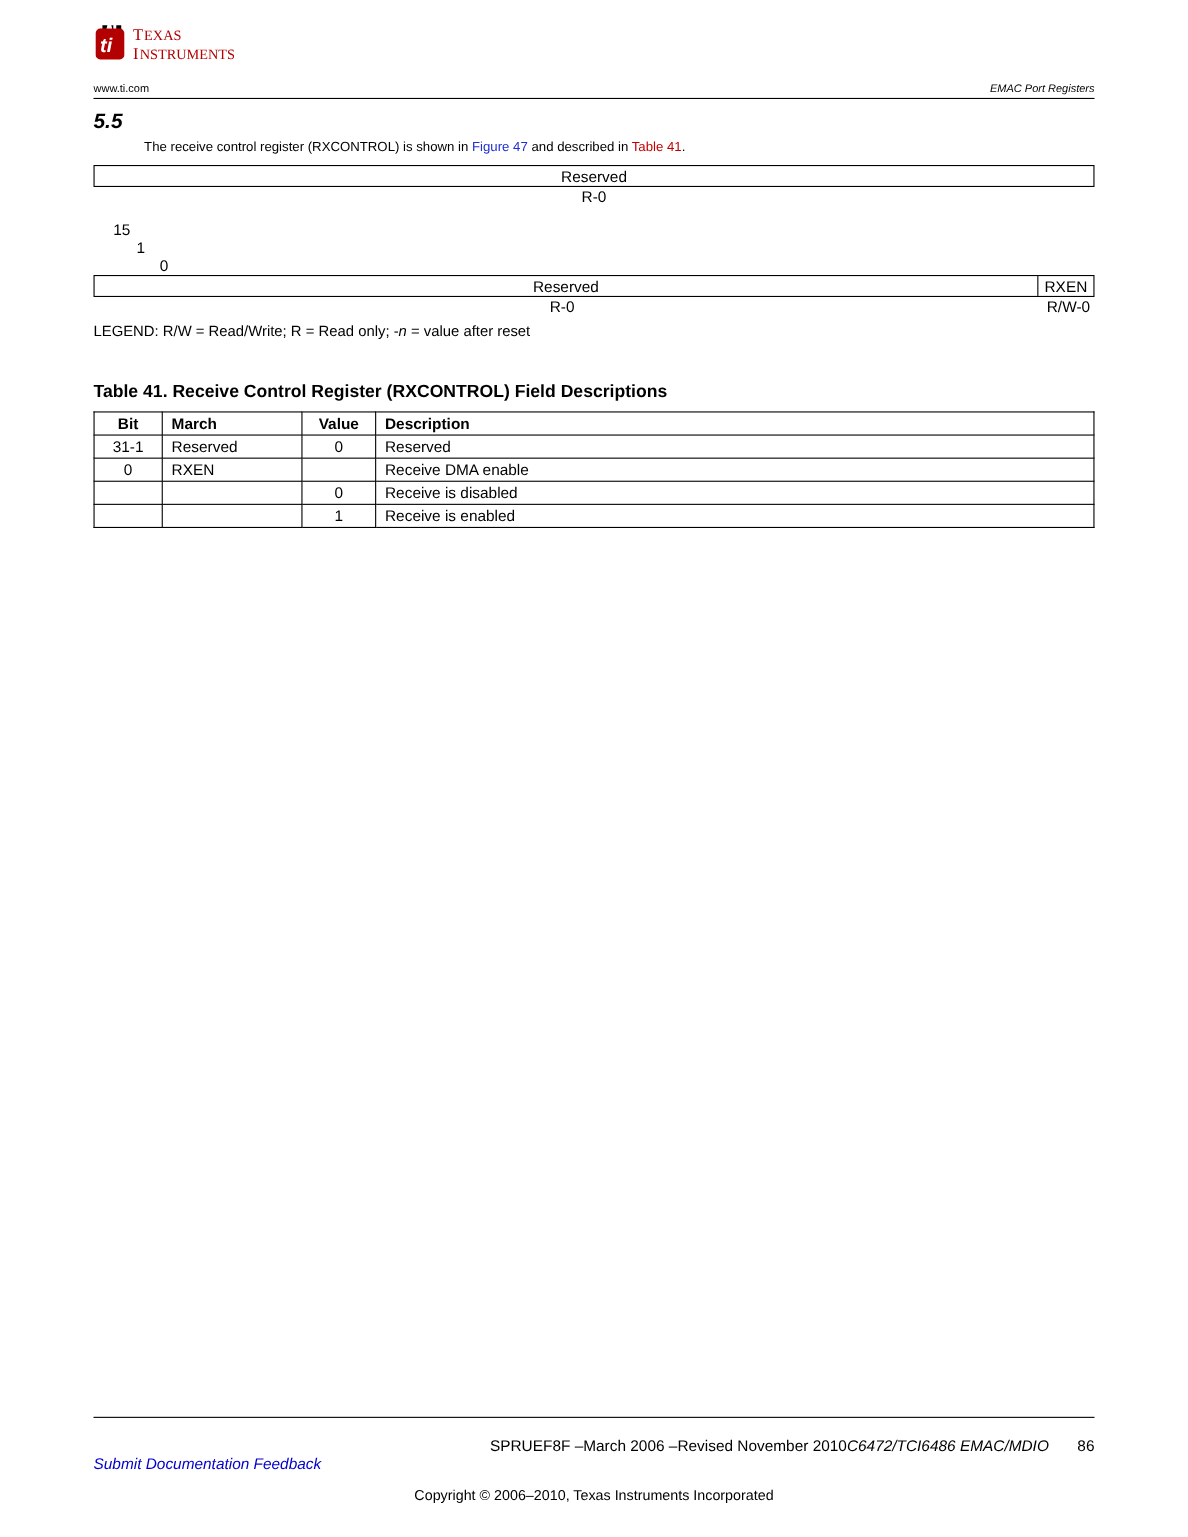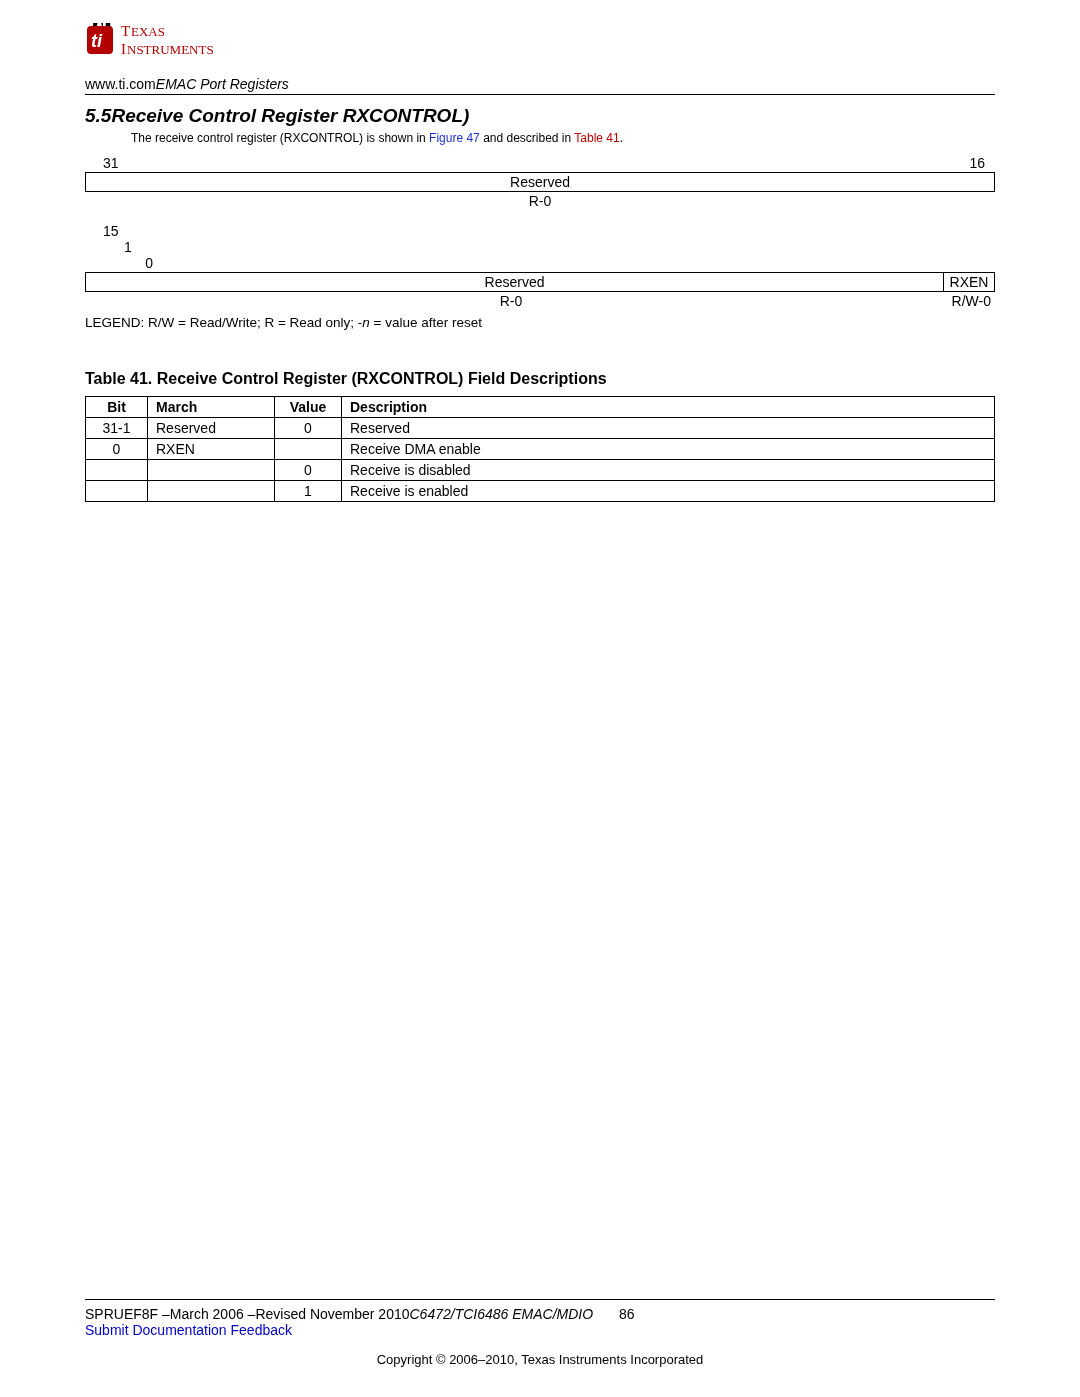--- a/index.html
+++ b/index.html
@@ -17,23 +17,23 @@
       padding: 20px 85px 0 85px;
     }
     .logo-area {
       margin-bottom: 14px;
     }
     .ti-logo {
       display: block;
     }
     .topbar {
       display: flex;
-      justify-content: flex-start;
+      justify-content: space-between;
       border-bottom: 1px solid #000;
-      font-size: 14px;
+      font-size: 10px;
       padding-bottom: 2px;
       margin-top: 6px;
     }
     .topbar .left {
       color: #000;
     }
     .topbar .right {
       font-style: italic;
     }
     .section-heading {
@@ -128,26 +128,27 @@
     td.nb { border-bottom: none; }
     .footer {
       position: absolute;
       left: 85px;
       right: 85px;
       bottom: 30px;
       font-size: 14px;
     }
     .footer .line {
       display: flex;
-      justify-content: flex-start;
+      justify-content: flex-end;
       border-top: 1px solid #000;
-      padding-top: 6px;
+      padding-top: 17px;
     }
     .footer .sub {
       color: #0000cc;
+      font-style: italic;
       font-size: 14px;
     }
     .footer .doc { font-style: italic; }
     .footer .num { font-style: normal; margin-left: 22px; }
     .copyright {
       text-align: center;
       font-size: 13px;
       margin-top: 14px;
     }
   </style>
@@ -176,33 +177,28 @@
     </svg>
   </div>
 
   <div class="topbar">
     <span class="left">www.ti.com</span>
     <span class="right">EMAC Port Registers</span>
   </div>
 
   <div class="section-heading">
     <span>5.5</span>
-    <span>Receive Control Register RXCONTROL)</span>
   </div>
 
   <div class="intro">
     <span>The receive control register (RXCONTROL) is shown in </span><span class="flink">Figure 47</span><span> and described in </span><span class="tlink">Table 41</span><span>.</span>
   </div>
 
 
   <div class="reg-block">
-    <div class="bitrow">
-      <span class="b left">31</span>
-      <span class="b right">16</span>
-    </div>
     <div class="fullbox">Reserved</div>
     <div class="attr1">R-0</div>
 
     <div class="row2wrap">
       <div class="bitrow2">
         <span class="b left" style="width:50px">15</span>
         <span class="grow"></span>
         <span class="b1">1</span>
         <span class="b0">0</span>
       </div>

